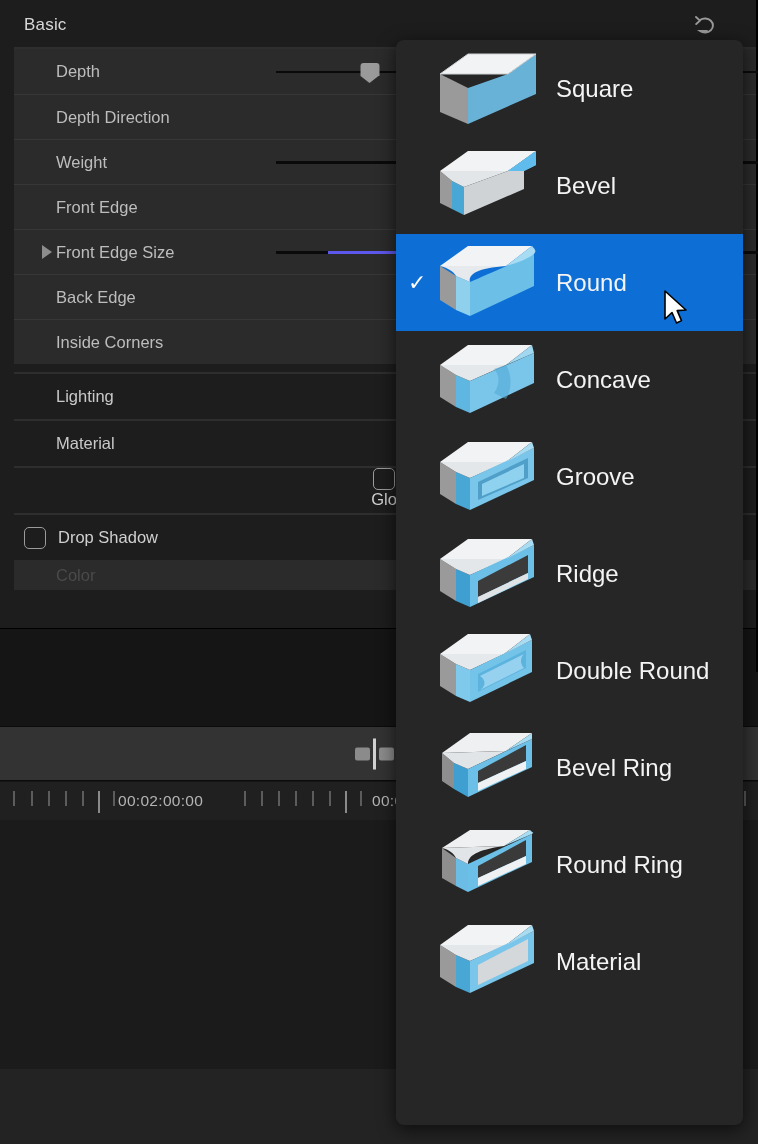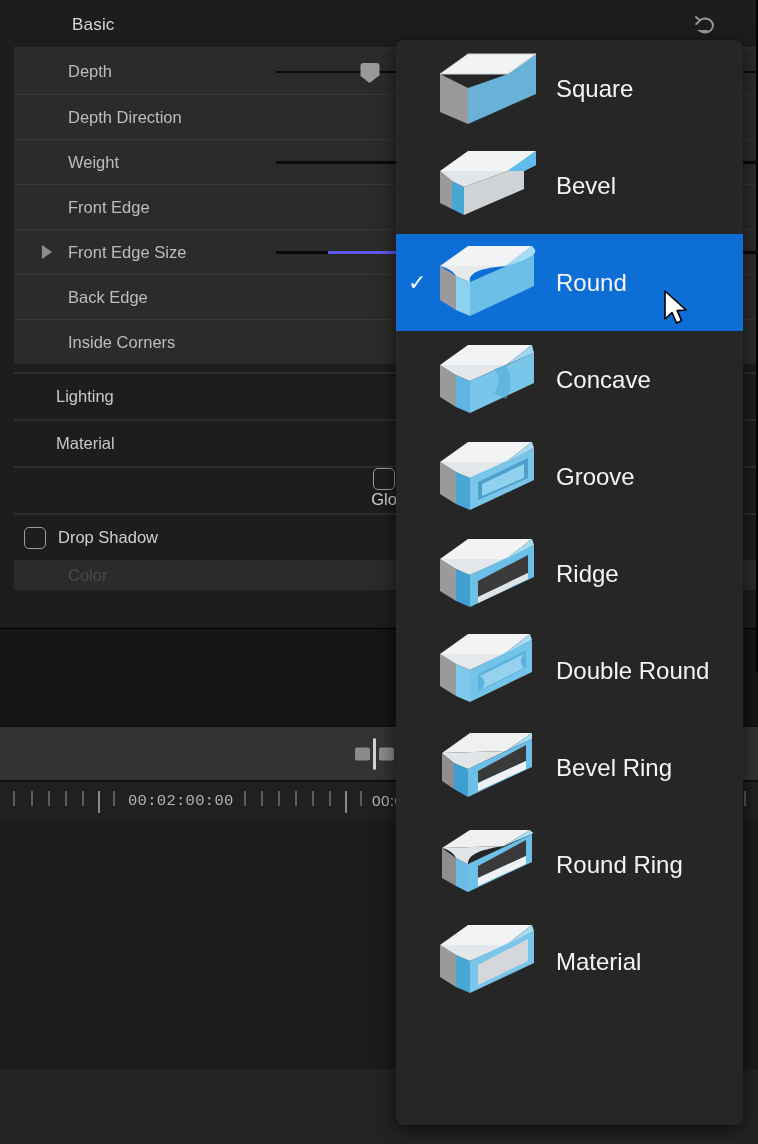--- a/index.html
+++ b/index.html
@@ -12,21 +12,21 @@
   #root { position: relative; width: 758px; height: 1144px; background: #151515; }
 
   
   .inspector {
     position: absolute; left: 0; top: 0; width: 758px; height: 672px;
     background: #1d1d1d;
     border-right: 2px solid #000;
   }
   .insp-header {
     height: 49px; display: flex; align-items: center;
-    padding: 0 14px 0 72px; position: relative;
+    padding: 0 14px 0 24px; position: relative;
     background: #1d1d1d;
   }
   .insp-title {
     font-size: 17px; color: #d8d8d8; letter-spacing: .2px;
   }
   .reset-icon {
     position: absolute; right: 38px; top: 50%; transform: translateY(-50%);
     width: 26px; height: 26px; cursor: pointer;
   }
   .hdr-rule {
@@ -45,21 +45,21 @@
   .row.indent {
     margin-left: 14px;
     background: #2b2b2b;
     border-top: 1px solid #373737;
   }
   .row.indent.first { border-top: none; }
   .row.plain { border-top: 1px solid #2e2e2e; }
   .row-label {
     font-size: 16.5px; color: #c9c9c9; white-space: nowrap;
   }
-  .row.indent .row-label { color: #bdbdbd; padding-left: 54px; }
+  .row.indent .row-label { color: #bdbdbd; padding-left: 42px; }
   .row.plain .row-label { padding-left: 56px; text-align: center; }
 
   
   .sec-gap { height: 8px; background: #1d1d1d; }
   .sec-rule { height: 2px; background: #2e2e2e; margin-left: 14px; }
 
   
   .cb-row {
     position: relative; height: 45px; display: flex; align-items: center;
     padding-left: 24px; background: #1d1d1d; border-top: 1px solid #2e2e2e;
@@ -283,21 +283,21 @@
   </div>
 
   <div class="ruler">
     <span class="tick minor" style="left:13px;"></span>
     <span class="tick minor" style="left:31px;"></span>
     <span class="tick minor" style="left:48px;"></span>
     <span class="tick minor" style="left:65px;"></span>
     <span class="tick minor" style="left:82px;"></span>
     <span class="tick major" style="left:98px;"></span>
     <span class="tick minor" style="left:113px;"></span>
-    <span class="tc" style="left:128px;font-family:Liberation Mono, monospace;">00:02:00:00</span>
+    <span class="tc" style="left:118px;">00:02:00:00</span>
     <span class="tick minor" style="left:244px;"></span>
     <span class="tick minor" style="left:261px;"></span>
     <span class="tick minor" style="left:278px;"></span>
     <span class="tick minor" style="left:295px;"></span>
     <span class="tick minor" style="left:312px;"></span>
     <span class="tick minor" style="left:329px;"></span>
     <span class="tick major" style="left:345px;"></span>
     <span class="tick minor" style="left:360px;"></span>
     <span class="tc" style="left:372px;">00:0</span>
     <span class="tick minor" style="left:744px;"></span>

